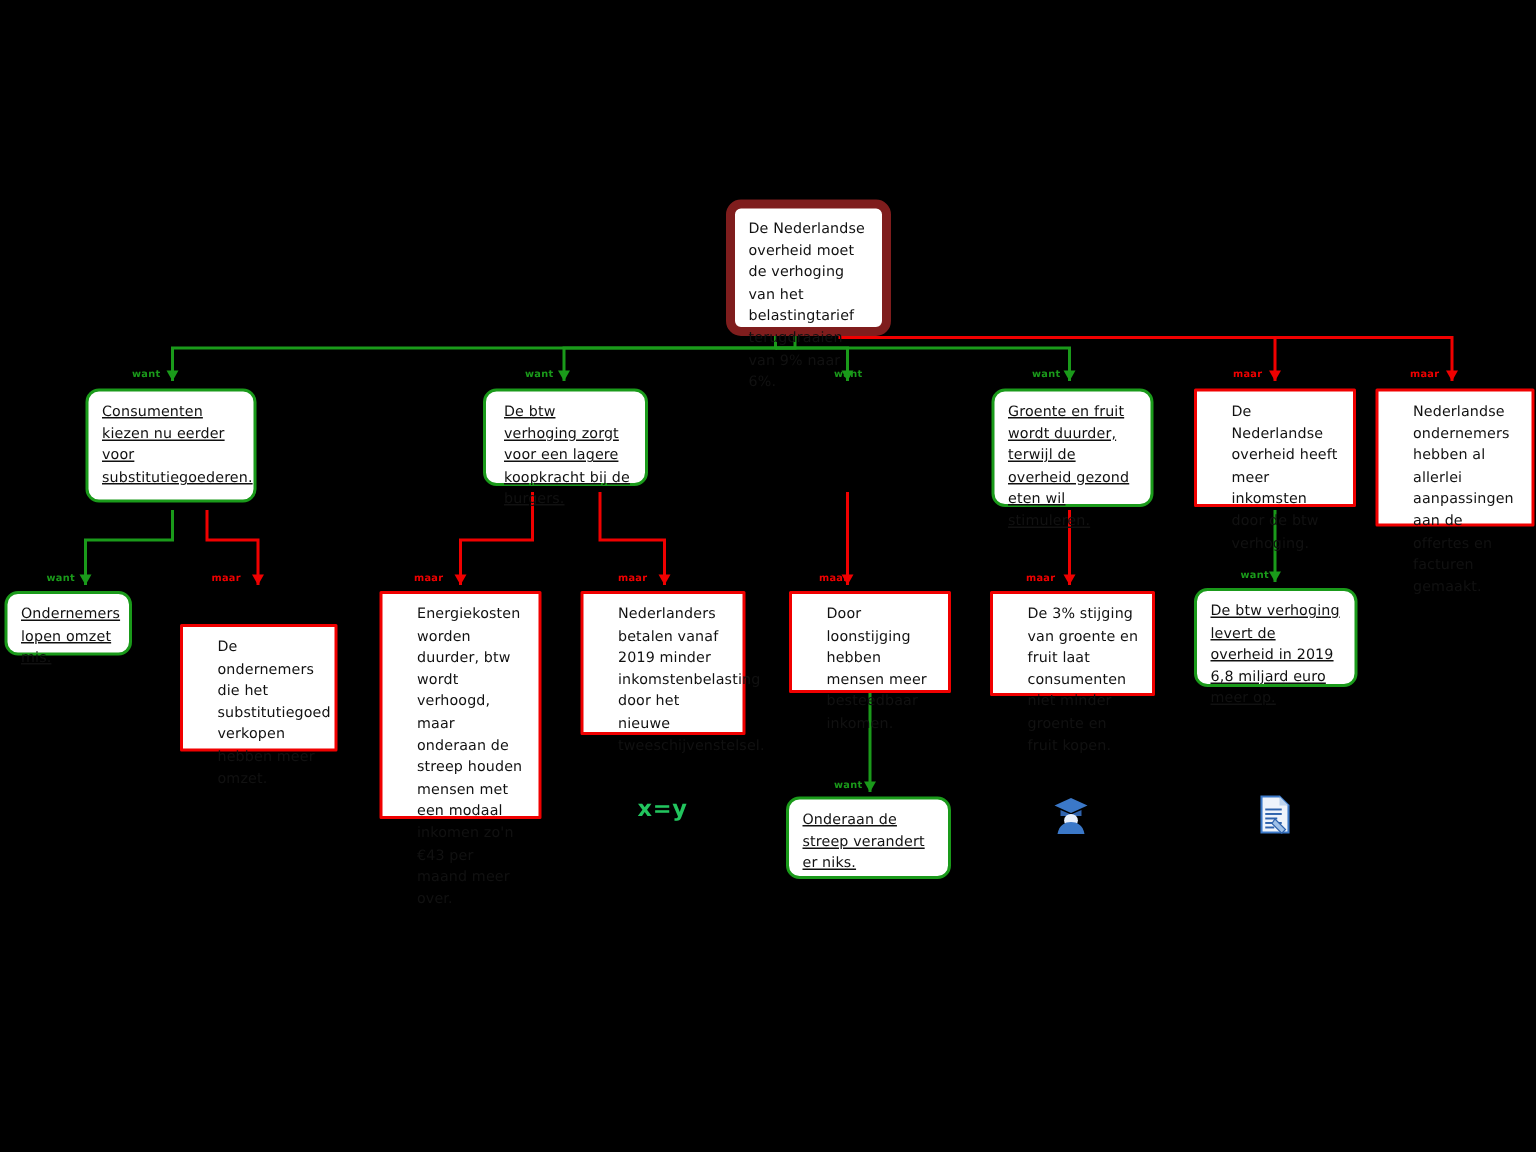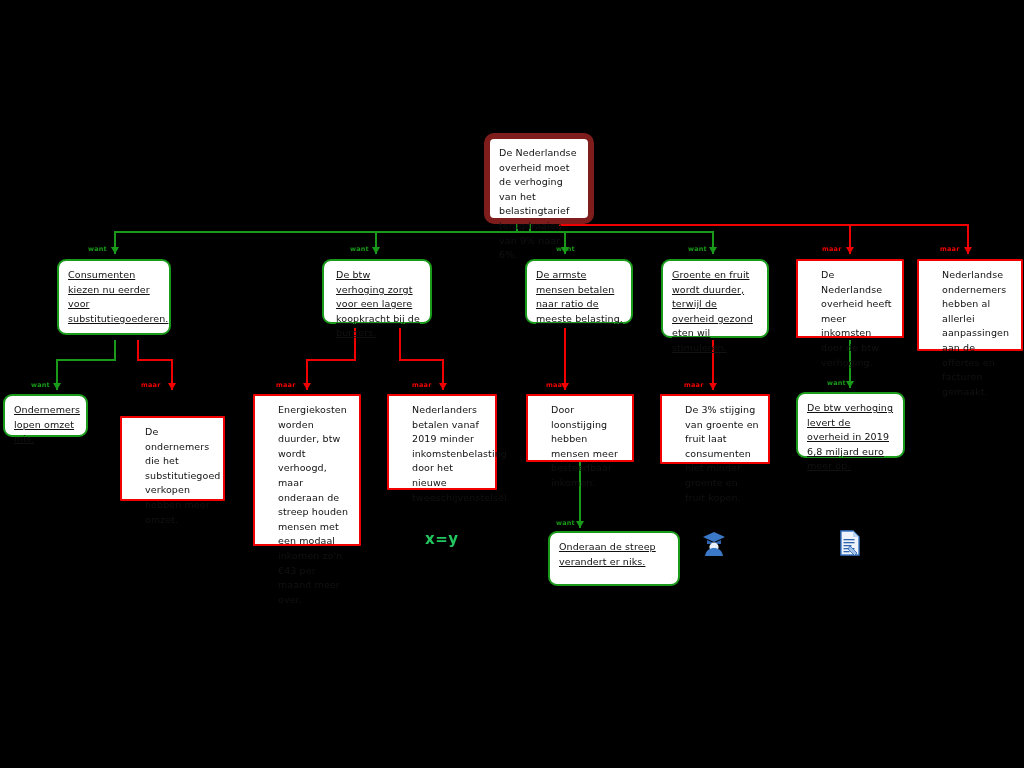--- a/index.html
+++ b/index.html
@@ -99,23 +99,20 @@
   <div class="wlabel con" style="left:684px;top:381px;">maar</div>
   <div class="wlabel pro" style="left:827px;top:379px;">want</div>
   <div class="wlabel pro" style="left:556px;top:519px;">want</div>
 
   <div class="node pro" style="left:57px;top:259px;width:114px;height:76px;">
     <span>Consumenten kiezen nu eerder voor substitutiegoederen.</span>
   </div>
   <div class="node pro" style="left:322px;top:259px;width:110px;height:65px;padding-left:12px;">
     <span>De btw verhoging zorgt voor een lagere koopkracht bij de burgers.</span>
   </div>
-  <div class="node pro" style="left:525px;top:259px;width:108px;height:65px;">
-    <span>De armste mensen betalen naar ratio de meeste belasting.</span>
-  </div>
   <div class="node pro" style="left:661px;top:259px;width:108px;height:79px;">
     <span>Groente en fruit wordt duurder, terwijl de overheid gezond eten wil stimuleren.</span>
   </div>
   <div class="node con" style="left:796px;top:259px;width:108px;height:79px;">
     <span>De Nederlandse overheid heeft meer inkomsten door de btw verhoging.</span>
   </div>
   <div class="node con" style="left:917px;top:259px;width:106px;height:92px;">
     <span>Nederlandse ondernemers hebben al allerlei aanpassingen aan de offertes en facturen gemaakt.</span>
   </div>
 
@@ -134,21 +131,21 @@
   <div class="node con" style="left:526px;top:394px;width:108px;height:68px;">
     <span>Door loonstijging hebben mensen meer besteedbaar inkomen.</span>
   </div>
   <div class="node con" style="left:660px;top:394px;width:110px;height:70px;">
     <span>De 3% stijging van groente en fruit laat consumenten niet minder groente en fruit kopen.</span>
   </div>
   <div class="node pro" style="left:796px;top:392px;width:109px;height:66px;">
     <span>De btw verhoging levert de overheid in 2019 6,8 miljard euro meer op.</span>
   </div>
 
-  <div class="node pro" style="left:524px;top:531px;width:132px;height:55px;margin-left:24px;">
+  <div class="node pro" style="left:524px;top:531px;width:110px;height:55px;">
     <span>Onderaan de streep verandert er niks.</span>
   </div>
 
   <div class="formula" style="left:425px;top:530px;">x=y</div>
 
   <div class="icon-wrap" style="left:700px;top:530px;width:28px;height:26px;">
     <svg width="28" height="26" viewBox="0 0 28 26">
       <path d="M3 7 L14 2 L25 7 L14 12 Z" fill="#3b78c8"></path>
       <path d="M7 10 L7 14 L21 14 L21 10 L14 13 Z" fill="#2f63ad"></path>
       <ellipse cx="14" cy="17" rx="4.6" ry="4.4" fill="#e9f0fb"></ellipse>

